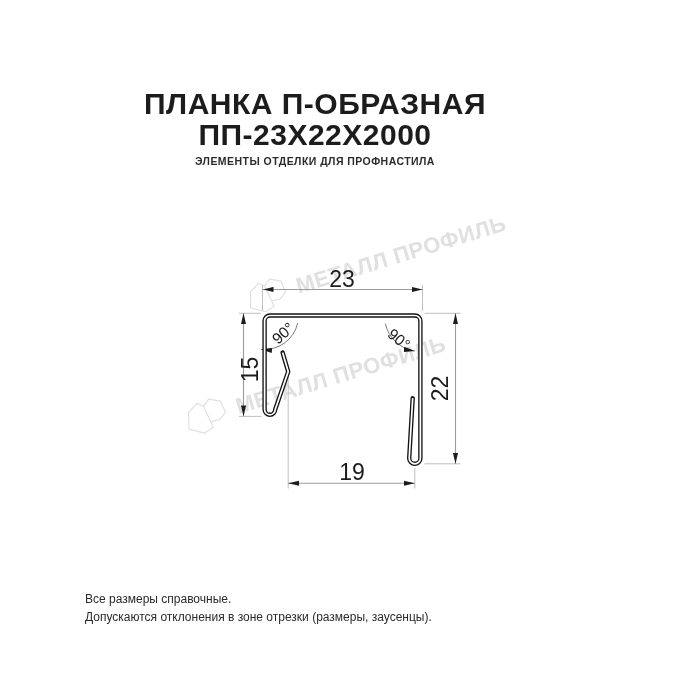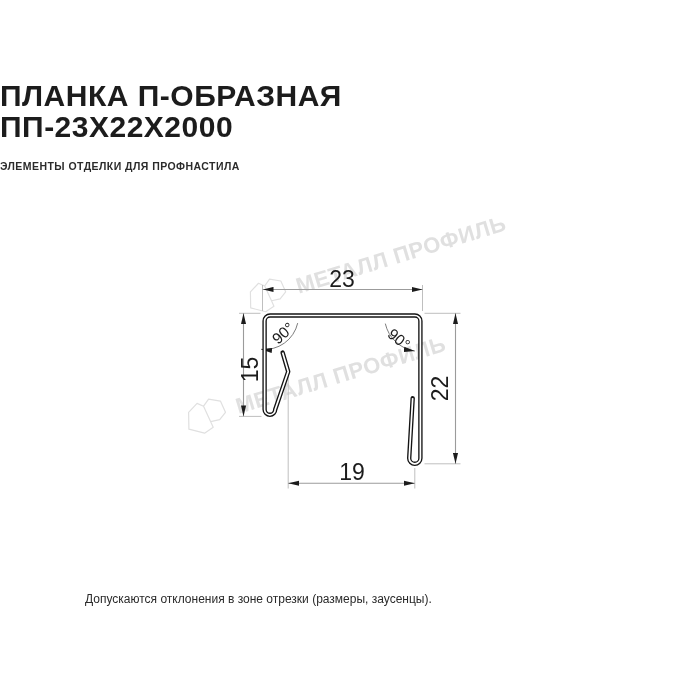--- a/index.html
+++ b/index.html
@@ -1,27 +1,27 @@
 <!DOCTYPE html>
 <html><head>
 <meta charset="utf-8">
 <style>
   html,body{margin:0;padding:0;}
   body{
     width:700px;height:700px;background:#ffffff;position:relative;overflow:hidden;
     font-family:"Liberation Sans",sans-serif;
   }
   .header{
-    position:absolute;left:0;top:80px;width:630px;color:#1c1c1c;
+    position:absolute;left:0;top:88px;width:630px;text-align:center;color:#1c1c1c;
   }
   .title{
     font-size:30px;font-weight:bold;line-height:31px;letter-spacing:.5px;color:#1c1c1c;
   }
   .subtitle{
-    margin-top:18px;font-size:10.5px;font-weight:bold;letter-spacing:.45px;color:#2b2b2b;
+    margin-top:5px;font-size:10.5px;font-weight:bold;letter-spacing:.45px;color:#2b2b2b;
   }
   .wm{
     position:absolute;display:flex;align-items:center;gap:9px;height:56px;
     transform:rotate(-17deg);transform-origin:22px 50%;pointer-events:none;
   }
   .wm-text{
     font-size:22px;font-weight:bold;color:#e0e0e0;letter-spacing:.5px;white-space:nowrap;
   }
   .wm svg{flex:0 0 auto;}
   .drawing-svg{position:absolute;left:0;top:0;}
@@ -95,14 +95,15 @@
 
   <text x="342" y="286.5" text-anchor="middle" class="dimtxt">23</text>
   <text x="258" y="369.5" text-anchor="middle" transform="rotate(-90 258 369.5)" class="dimtxt">15</text>
   <text x="448.3" y="388.5" text-anchor="middle" transform="rotate(-90 448.3 388.5)" class="dimtxt">22</text>
   <text x="352" y="479.5" text-anchor="middle" class="dimtxt">19</text>
   <text x="283" y="338.5" text-anchor="middle" transform="rotate(-42 283 333)" class="angtxt">90°</text>
   <text x="399" y="344.5" text-anchor="middle" transform="rotate(40 399 339)" class="angtxt">90°</text>
 </svg>
 
 <div class="footer">
+  <div>Все размеры справочные.</div>
   <div>Допускаются отклонения в зоне отрезки (размеры, заусенцы).</div>
 </div>
 
 </body></html>

